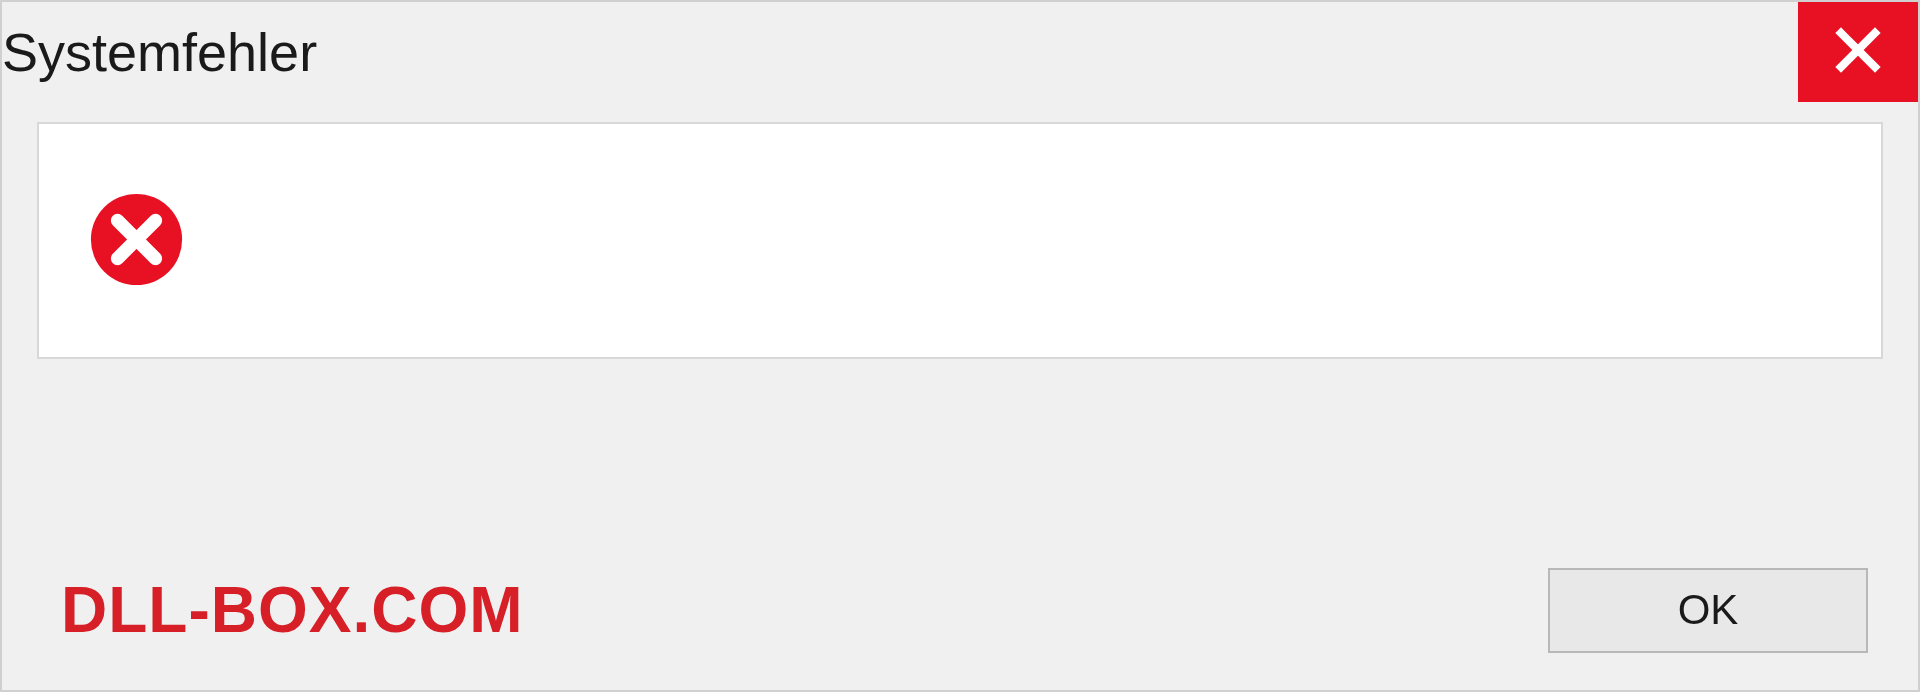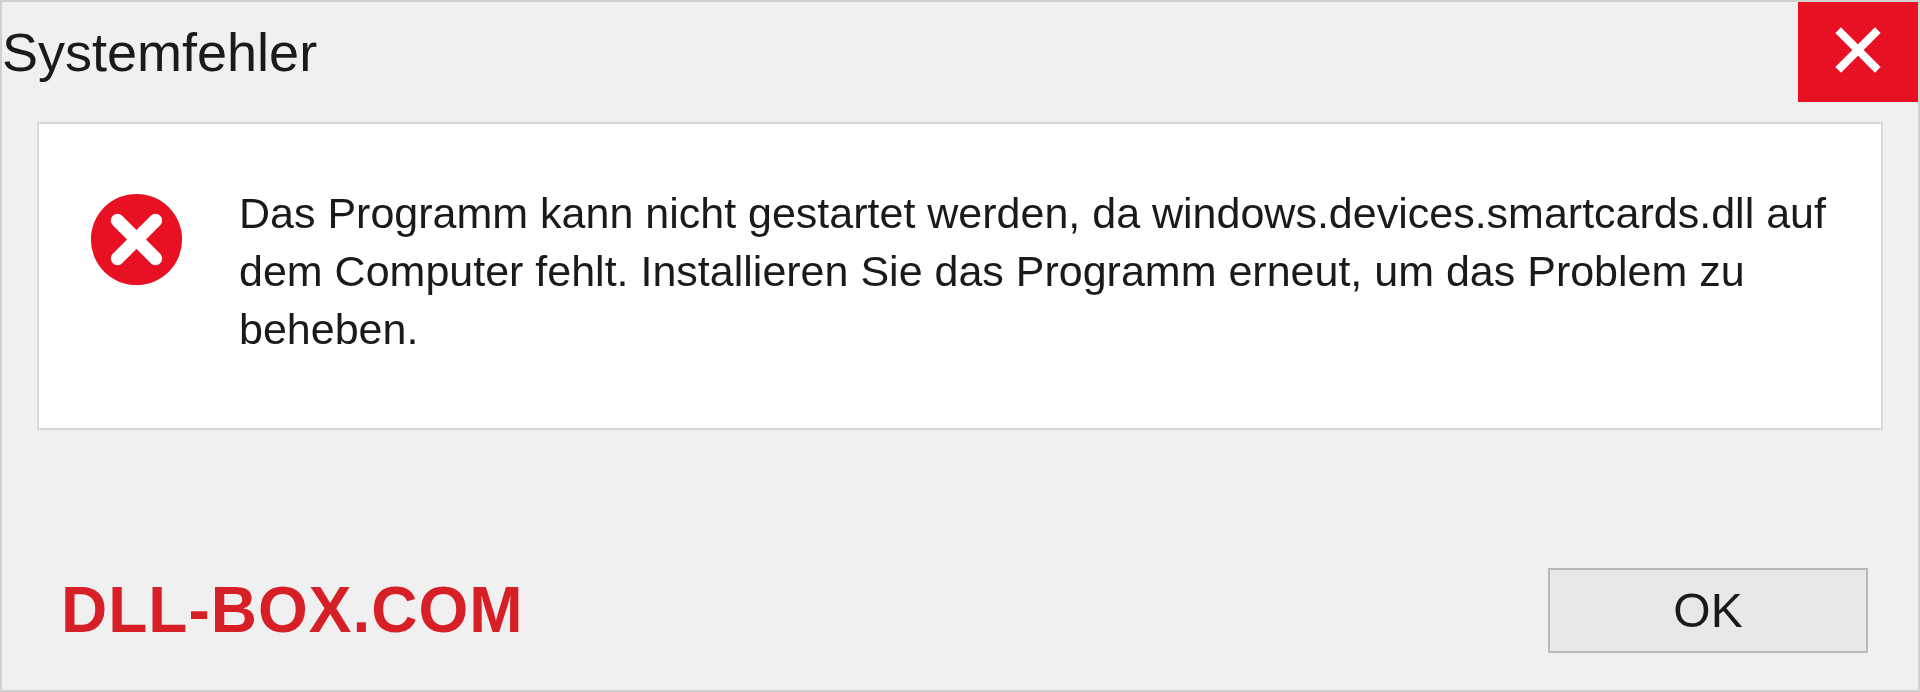--- a/index.html
+++ b/index.html
@@ -95,21 +95,21 @@
       color: #d61f26;
       letter-spacing: 1px;
       font-family: Arial, sans-serif;
       margin-left: 24px;
     }
     .ok-button {
       width: 320px;
       height: 85px;
       background: #e8e8e8;
       border: 2px solid #b8b8b8;
-      font-size: 48px;
+      font-size: 42px;
       color: #1a1a1a;
       cursor: pointer;
       font-family: inherit;
       display: flex;
       align-items: center;
       justify-content: center;
     }
   </style>
 </head>
 <body>
@@ -131,21 +131,20 @@
     <div class="error-icon-wrapper">
       <div class="error-icon">
         <svg viewBox="0 0 100 100">
           <circle cx="50" cy="50" r="48" fill="#e81123"></circle>
           <circle cx="50" cy="50" r="44" fill="#e81123" stroke="#ffffff" stroke-width="0"></circle>
           <line x1="30" y1="30" x2="70" y2="70" stroke="#ffffff" stroke-width="14" stroke-linecap="round"></line>
           <line x1="70" y1="30" x2="30" y2="70" stroke="#ffffff" stroke-width="14" stroke-linecap="round"></line>
         </svg>
       </div>
     </div>
-    <div class="message-text">Das Programm kann nicht gestartet werden, da windows.devices.smartcards.dll auf dem Computer fehlt. Installieren Sie das Programm erneut, um das Problem zu beheben.</div>
   </div>
 
   <div class="footer-bar">
     <div class="watermark">DLL-BOX.COM</div>
     <button class="ok-button">
       <span>OK</span>
     </button>
   </div>
 </div>
 

